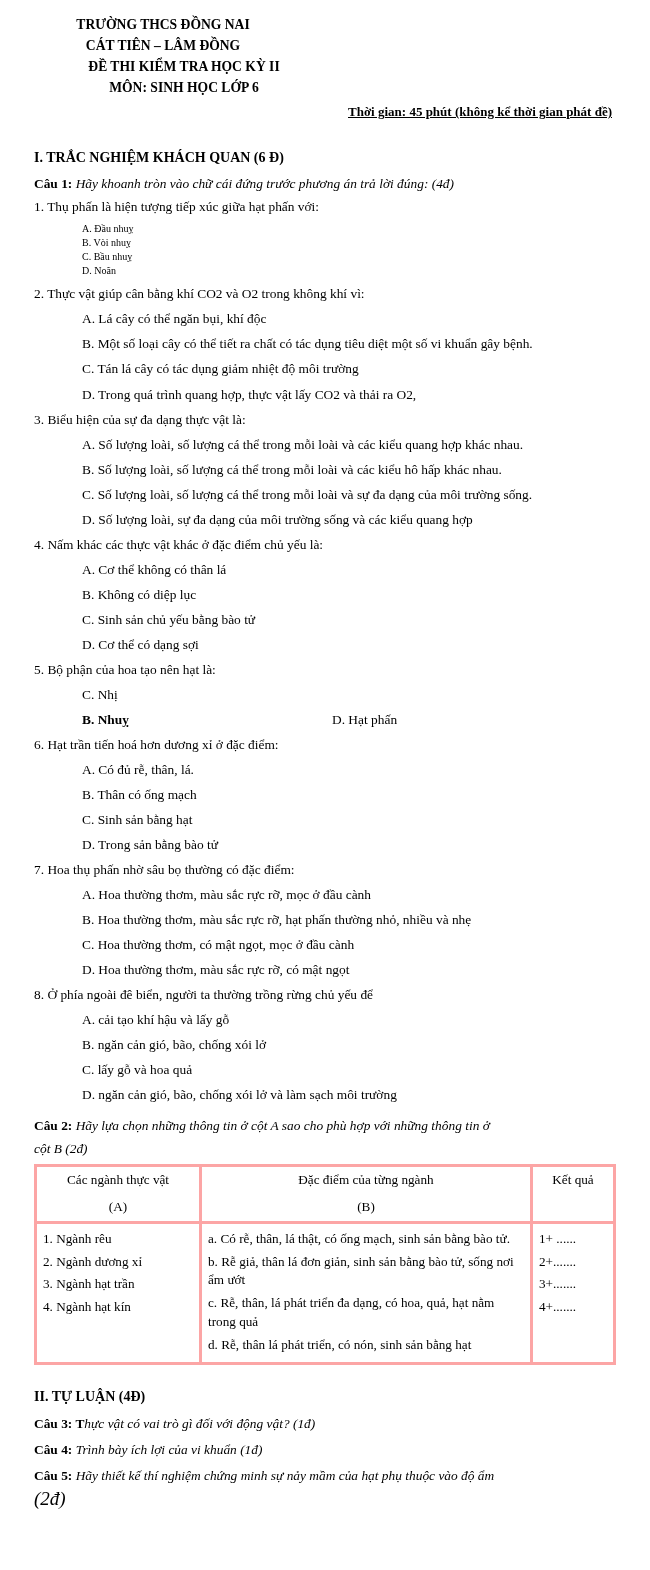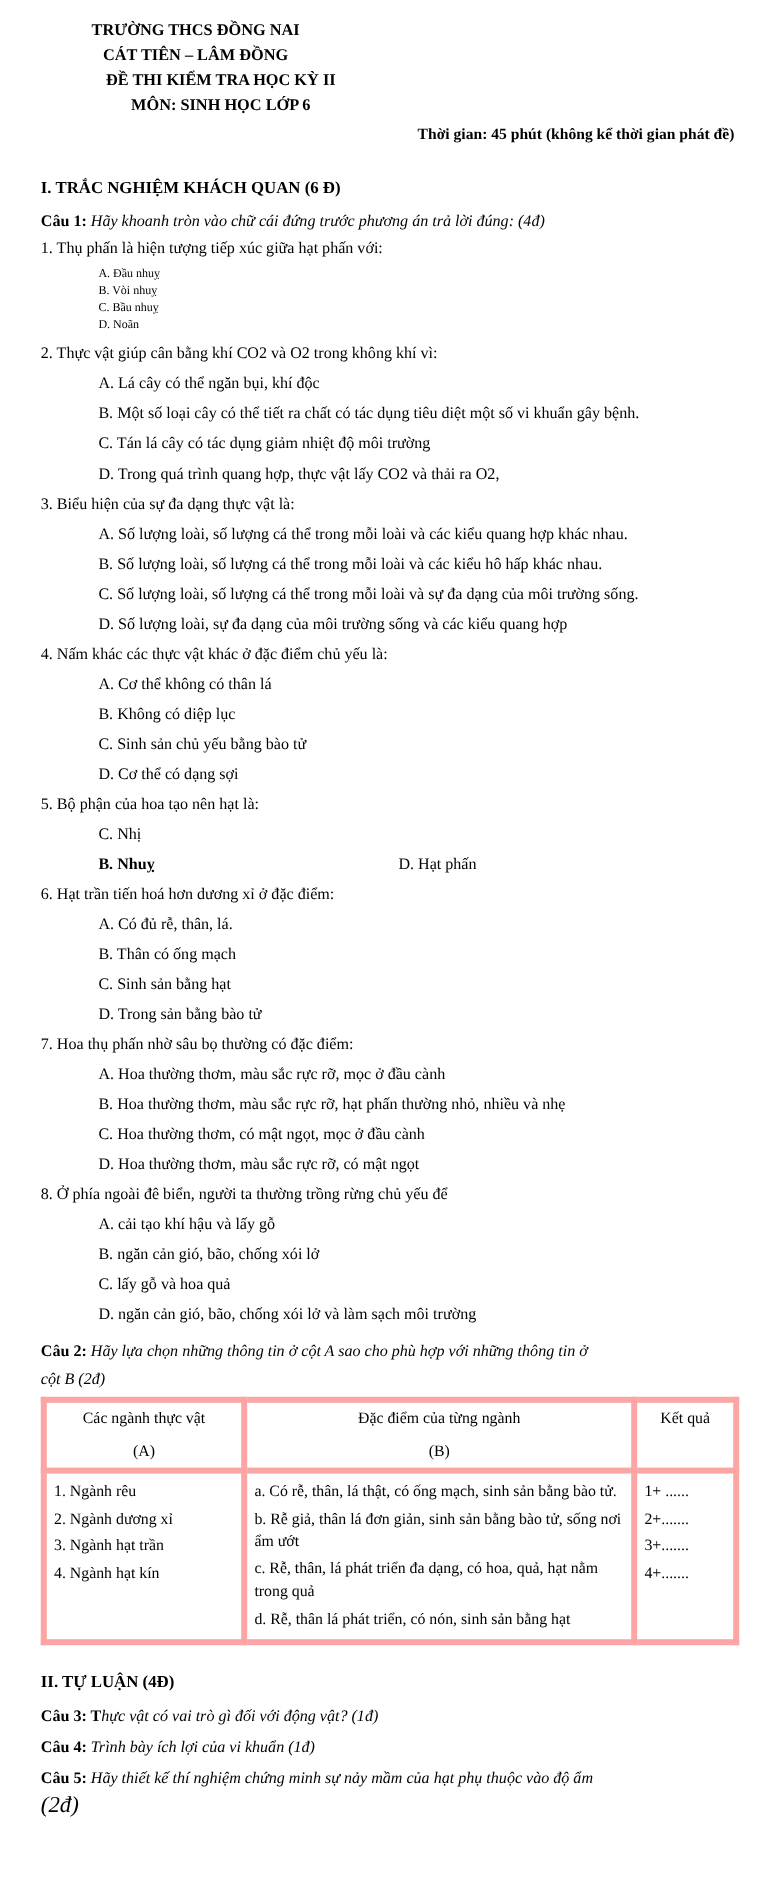--- a/index.html
+++ b/index.html
@@ -36,20 +36,21 @@
     line-height: 1.55;
   }
   .header-left { width: 250px; margin-left: 4px;}
   .header-right { width: 300px; }
   .header-time {
     text-align: right;
     font-weight: bold;
     font-size: 13px;
     margin-top: 5px;
     padding-right: 4px;
+    text-decoration: underline;
   }
 
   
   .section-title {
     font-weight: bold;
     font-size: 14px;
     margin-top: 26px;
     margin-bottom: 6px;
   }
   .section-title-2 {
@@ -99,21 +100,21 @@
   .bold-letter { font-weight: bold; }
 
   
   table.match {
     border-collapse: collapse;
     width: 100%;
     margin-top: 6px;
     font-size: 13.2px;
   }
   table.match td {
-    border: 5px solid #fca5a5;
+    border: 3px solid #fca5a5;
     padding: 4px 6px;
     vertical-align: top;
   }
   .cell-head {
     text-align: center;
     padding-top: 5px;
   }
   .col-a { width: 150px; }
   .col-c { width: 68px; }
   .tbl-line { margin: 2px 0 4px 0; }

